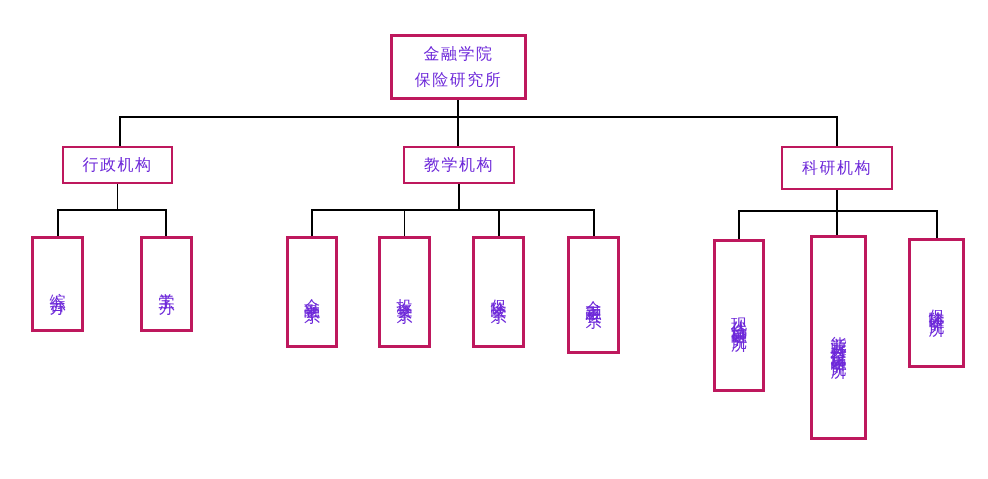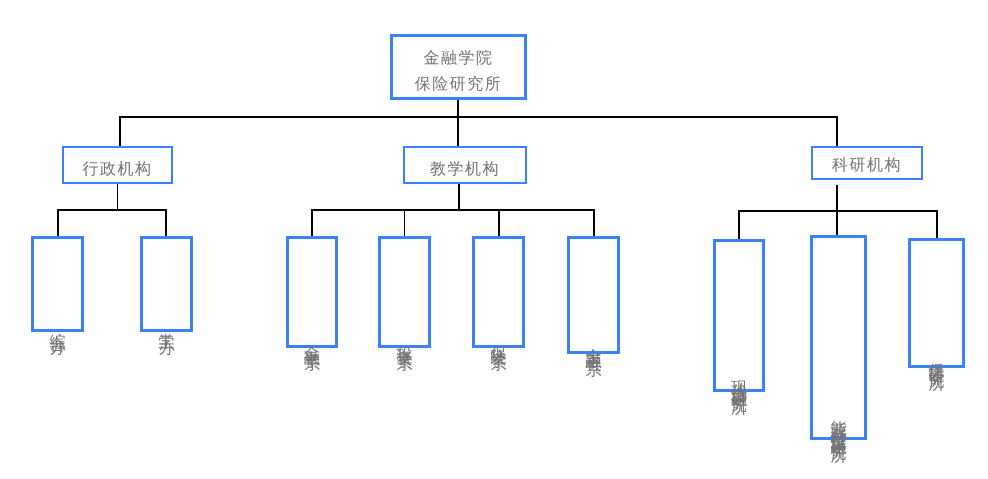--- a/index.html
+++ b/index.html
@@ -13,26 +13,26 @@
     position: relative;
     width: 988px;
     height: 479px;
     background: #ffffff;
     overflow: hidden;
   }
   .node {
     position: absolute;
     box-sizing: border-box;
     background: #ffffff;
-    border: 3px solid #3b82f6;
+    border: 3px solid #be185d;
     display: flex;
-    align-items: flex-end;
+    align-items: center;
     justify-content: center;
     text-align: center;
-    color: #737373;
+    color: #6d28d9;
   }
   .node.mid { border-width: 2.5px; }
   .node .htext {
     font-size: 16px;
     letter-spacing: 1.5px;
     line-height: 26px;
     white-space: nowrap;
   }
   .node .vtext {
     writing-mode: vertical-rl;
@@ -77,24 +77,24 @@
   <div class="node" style="left:390px; top:34px; width:137px; height:66px;">
     <div class="htext">
       <div>金融学院</div>
       <div>保险研究所</div>
     </div>
   </div>
 
   <div class="node mid" style="left:62px; top:146px; width:111px; height:38px;">
     <span class="htext">行政机构</span>
   </div>
-  <div class="node mid" style="left:403px; top:146px; width:124px; height:38px;">
+  <div class="node mid" style="left:403px; top:146px; width:112px; height:38px;">
     <span class="htext">教学机构</span>
   </div>
-  <div class="node mid" style="left:781px; top:146px; width:112px; height:34px;margin-left:30px;">
+  <div class="node mid" style="left:781px; top:146px; width:112px; height:44px;">
     <span class="htext">科研机构</span>
   </div>
 
   <div class="node" style="left:31px; top:236px; width:53px; height:96px;">
     <span class="vtext">综合办</span>
   </div>
   <div class="node" style="left:140px; top:236px; width:53px; height:96px;">
     <span class="vtext">学工办</span>
   </div>
 

